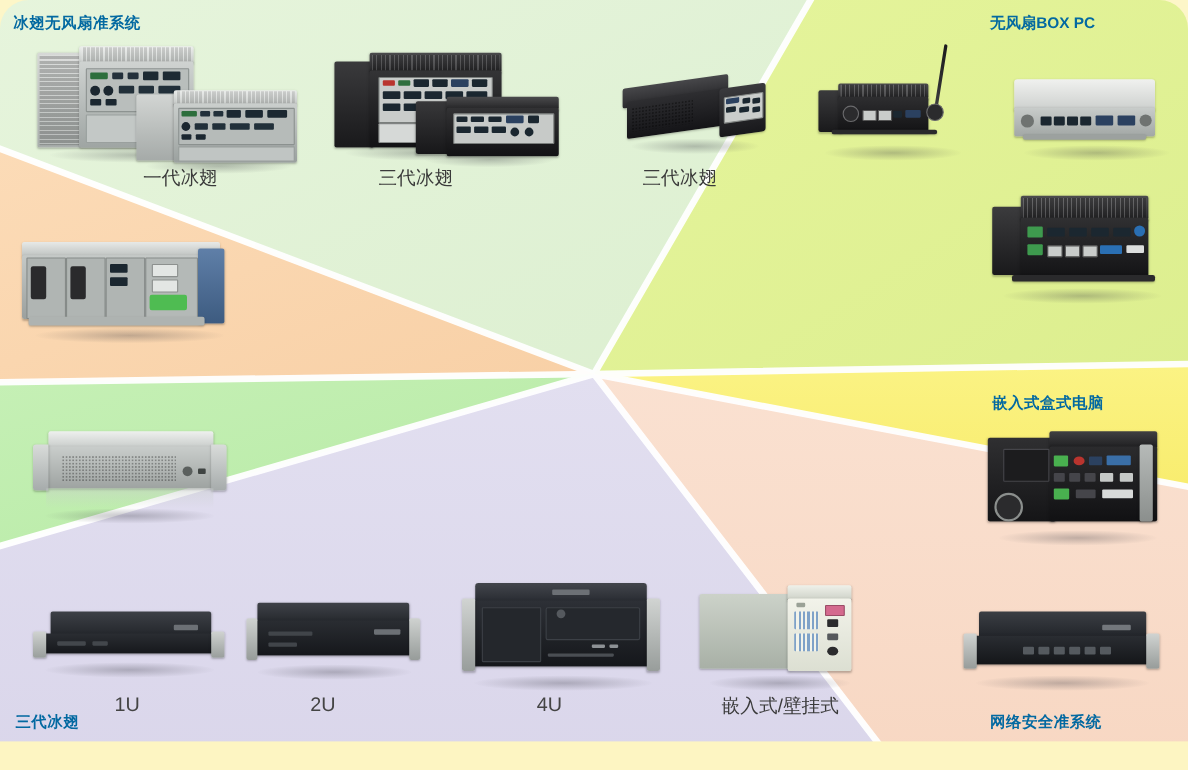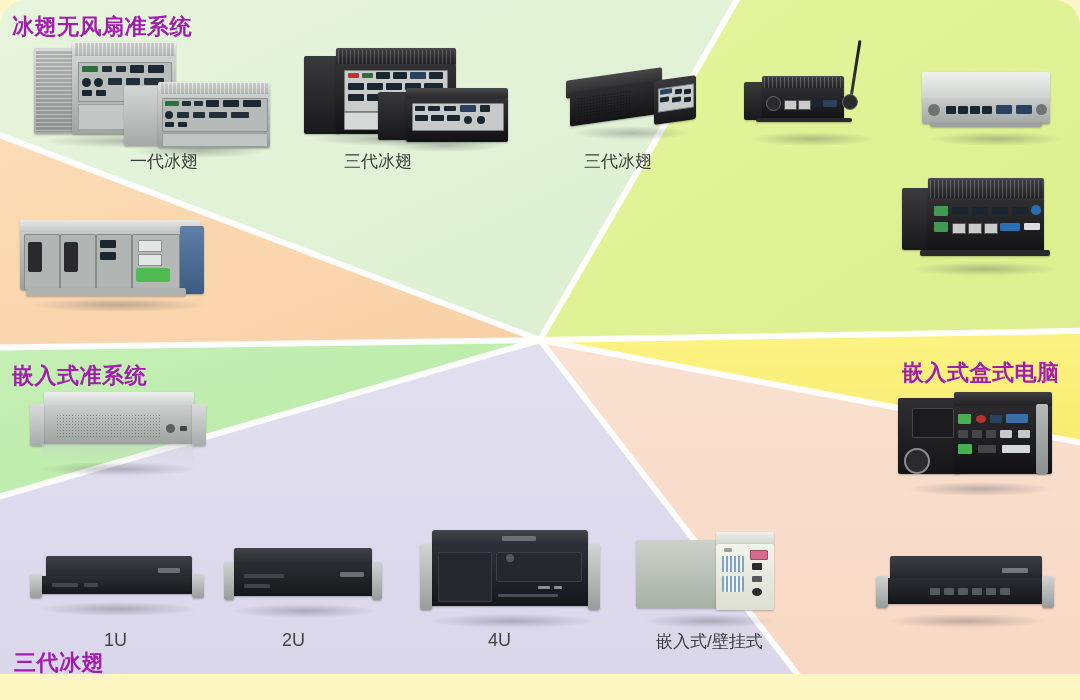--- a/index.html
+++ b/index.html
@@ -57,23 +57,23 @@
     color:#0b0b0b;
     letter-spacing:1px;
     white-space:nowrap;
     margin-top:4px;
   }
 
   
   .heading{
     position:absolute;
     z-index:8;
-    font-size:22px;
+    font-size:14px;
     font-weight:bold;
-    color:#a21caf;
+    color:#0369a1;
     white-space:nowrap;
     letter-spacing:.5px;
   }
   .heading.latin{letter-spacing:0px;}
 
   
   .caption{
     position:absolute;
     z-index:8;
     font-size:17px;
@@ -192,27 +192,28 @@
           <line x1="540" y1="340" x2="-40" y2="508"></line>
           <line x1="540" y1="340" x2="-40" y2="348"></line>
         </g>
       </g>
     </svg>
   </div>
 
 
   <div class="heading" style="left:12px;top:12px;">冰翅无风扇准系统</div>
 
+  <div class="heading latin" style="left:900px;top:12px;">无风扇BOX PC</div>
 
   <div class="heading" style="left:902px;top:358px;">嵌入式盒式电脑</div>
 
+  <div class="heading" style="left:900px;top:648px;">网络安全准系统</div>
 
   <div class="heading" style="left:14px;top:648px;">三代冰翅</div>
 
-  <div class="heading" style="left:12px;top:361px;">嵌入式准系统</div>
 
 
   <div class="caption" style="left:130px;top:150px;">一代冰翅</div>
   <div class="caption" style="left:344px;top:150px;">三代冰翅</div>
   <div class="caption" style="left:584px;top:150px;">三代冰翅</div>
 
   <div class="caption lat" style="left:104px;top:630px;">1U</div>
   <div class="caption lat" style="left:282px;top:630px;">2U</div>
   <div class="caption lat" style="left:488px;top:630px;">4U</div>
   <div class="caption" style="left:656px;top:630px;">嵌入式/壁挂式</div>

